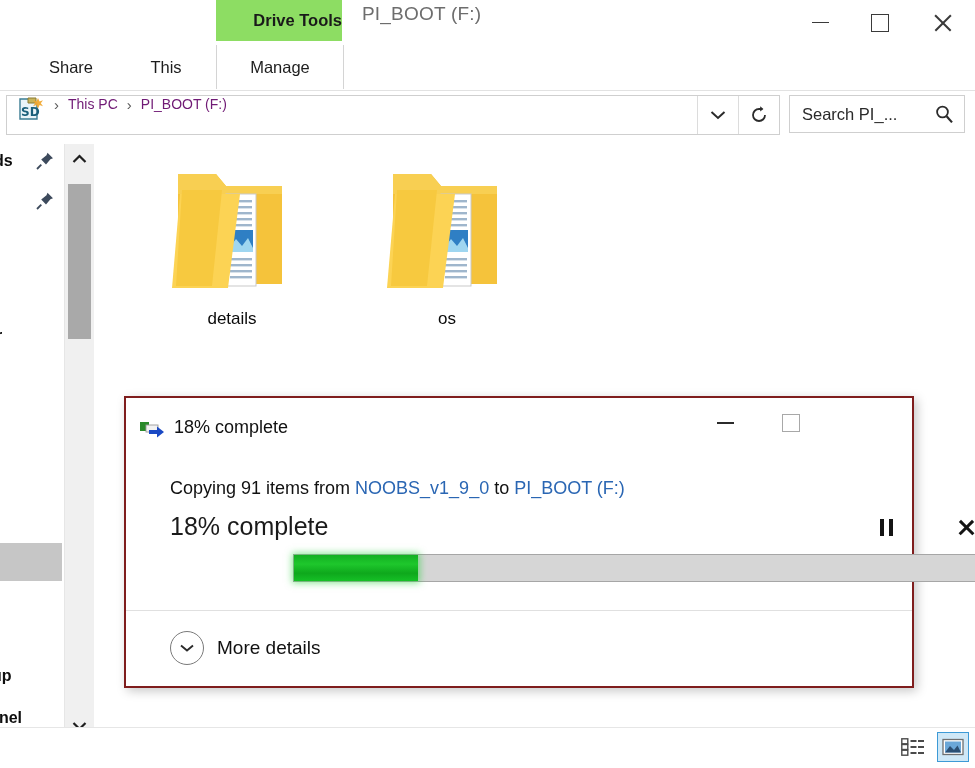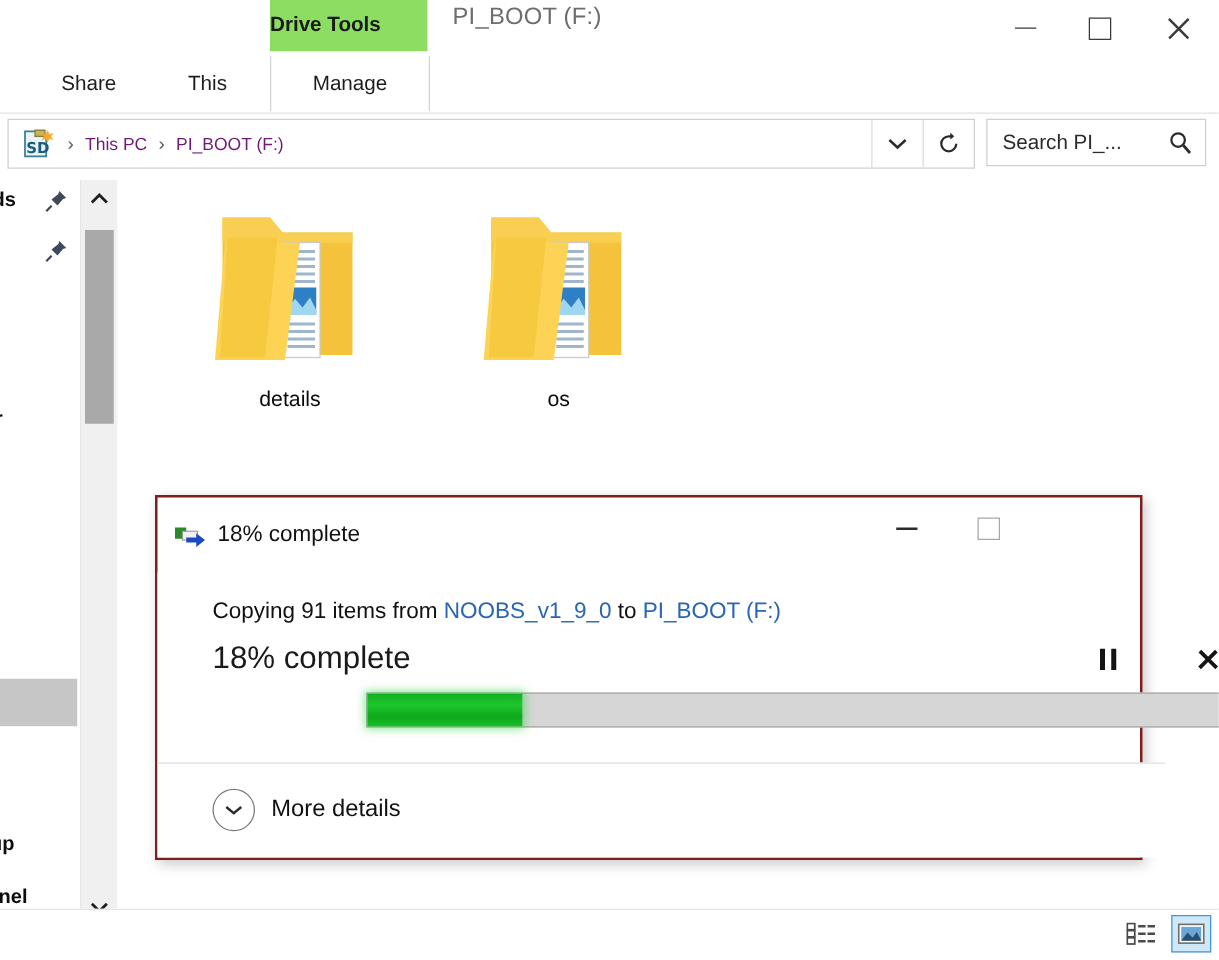--- a/index.html
+++ b/index.html
@@ -13,21 +13,21 @@
   #root { position: relative; width: 975px; height: 768px; background: #fff; }
 
   
   .titlebar {
     position: absolute; left: 0; top: 0; width: 975px; height: 45px;
     background: #ffffff;
   }
   .ctx-tab-header {
     position: absolute; left: 216px; top: 0; width: 126px; height: 41px;
     background: #8ddd63; color: #1a1a1a;
-    display: flex; align-items: center; justify-content: flex-start;
+    display: flex; align-items: center; justify-content: flex-end;
     font-size: 16.5px; font-weight: bold;
   }
   .win-title {
     position: absolute; left: 362px; top: 3px;
     font-size: 19px; color: #6d6d6d; letter-spacing: .2px;
   }
   .win-btn {
     position: absolute; top: 0; height: 45px; width: 52px;
     display: flex; align-items: center; justify-content: center;
     color: #2b2b2b; background: transparent;
@@ -64,21 +64,21 @@
     width: 26px; height: 26px; border-radius: 50%;
     background: #0d62c9; color: #fff; font-size: 17px; font-weight: bold;
     display: flex; align-items: center; justify-content: center;
   }
 
   
   .addressrow { position: absolute; left: 0; top: 93px; width: 975px; height: 46px; background:#fff; }
   .addrbox {
     position: absolute; left: 6px; top: 2px; width: 772px; height: 38px;
     border: 1px solid #cfcfcf; background: #ffffff;
-    display: flex; align-items: center;
+    display: flex; 
   }
   .sd-icon { width: 30px; height: 26px; margin-left: 8px; position: relative; flex: none; }
   .crumb-sep { color: #5a5a5a; font-size: 15px; margin: 0 9px; }
   .crumb { font-size: 14px; color: #701a75; }
   .addr-drop {
     position: absolute; right: 41px; top: 0; width: 40px; height: 38px;
     display: flex; align-items: center; justify-content: center;
     border-left: 1px solid #dcdcdc;
   }
   .addr-refresh {
@@ -180,21 +180,21 @@
     position: absolute; left: 167px; top: 96px; width: 690px; height: 28px;
     background: #d6d6d6; border: 1px solid #a6a6a6; box-sizing: border-box;
   }
   .progress-fill {
     position: absolute; left: 0; top: 0; height: 100%;
     background: linear-gradient(to bottom, #12b021 0%, #1ec72c 35%, #0ea81c 70%, #15c026 100%);
     box-shadow: 0 0 7px 2px rgba(40,210,60,.55);
   }
   .dlg-footer {
     position: absolute; left: 0; top: 212px; width: 786px; height: 75px;
-    background: #ffffff; border-top: 1px solid #e0e0e0; padding-left: 20px;
+    background: #ffffff; border-top: 1px solid #e0e0e0;
   }
   .more-details { position: absolute; left: 44px; top: 20px; display: flex; align-items: center; }
   .md-circle {
     width: 32px; height: 32px; border-radius: 50%; border: 1.4px solid #7a7a7a;
     display: flex; align-items: center; justify-content: center;
   }
   .md-label { font-size: 19px; color: #111; margin-left: 13px; }
 </style>
 </head>
 <body>

